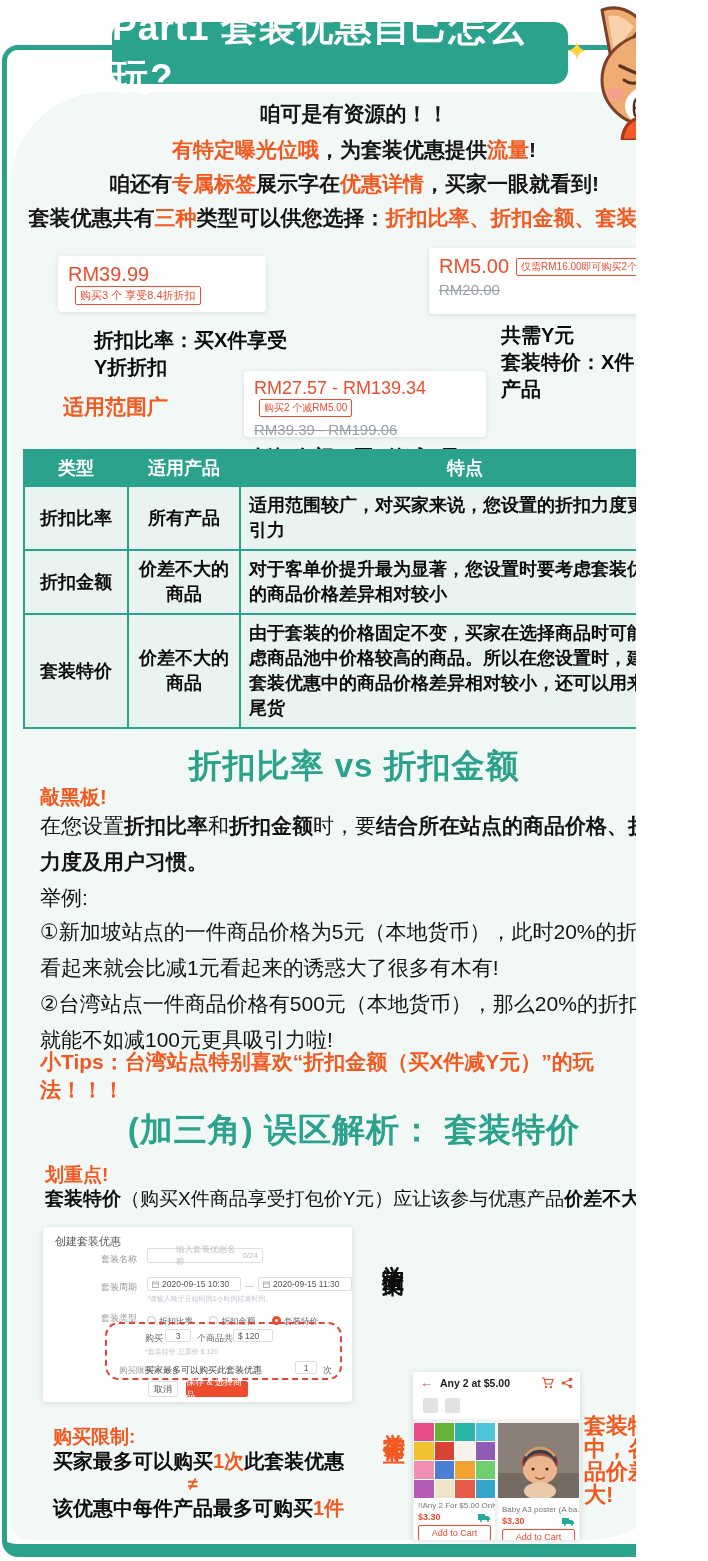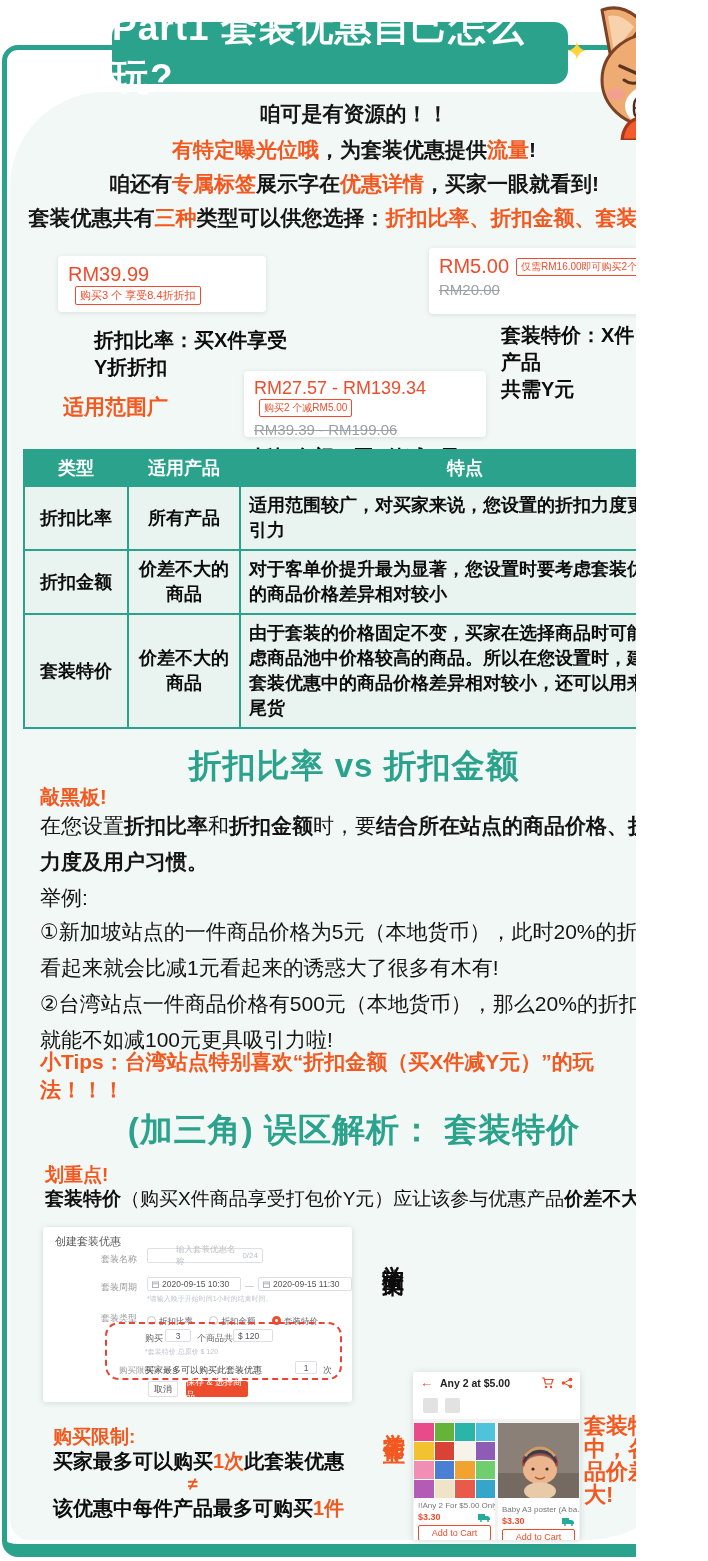--- a/index.html
+++ b/index.html
@@ -140,22 +140,22 @@
     <div>折扣比率：买X件享受</div>
     <div>Y折折扣</div>
   </div>
   <div class="abs cnote" style="left:63px;top:393px;">适用范围广</div>
 
   <div class="pcard" style="left:429px;top:248px;width:244px;height:66px;">
     <div><span class="price">RM5.00</span><span class="pbadge" style="font-size:10px;">仅需RM16.00即可购买2个商品</span></div>
     <div class="oldprice">RM20.00</div>
   </div>
   <div class="abs caption" style="left:501px;top:322px;">
+    <div>共需Y元</div>
     <div>套装特价：X件产品</div>
-    <div>共需Y元</div>
   </div>
 
   <div class="pcard" style="left:244px;top:371px;width:242px;height:66px;">
     <div><span class="price" style="font-size:18px;">RM27.57 - RM139.34</span><span class="pbadge" style="font-size:10px;margin-left:5px;">购买2 个减RM5.00</span></div>
     <div class="oldprice">RM39.39 - RM199.06</div>
   </div>
   <div class="abs caption" style="left:253px;top:444px;">折扣金额：买X件减Y元</div>
   <div class="abs cnote" style="left:253px;top:482px;">提升客单价</div>
 
   <table class="infotbl">

